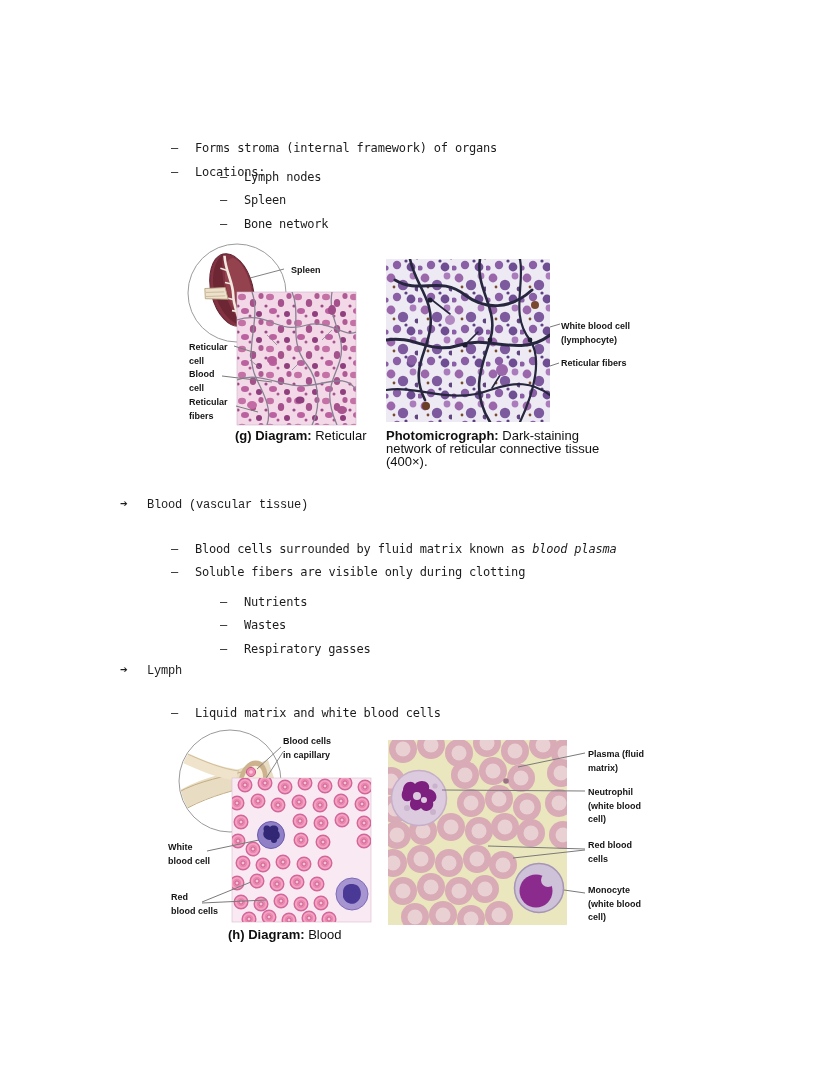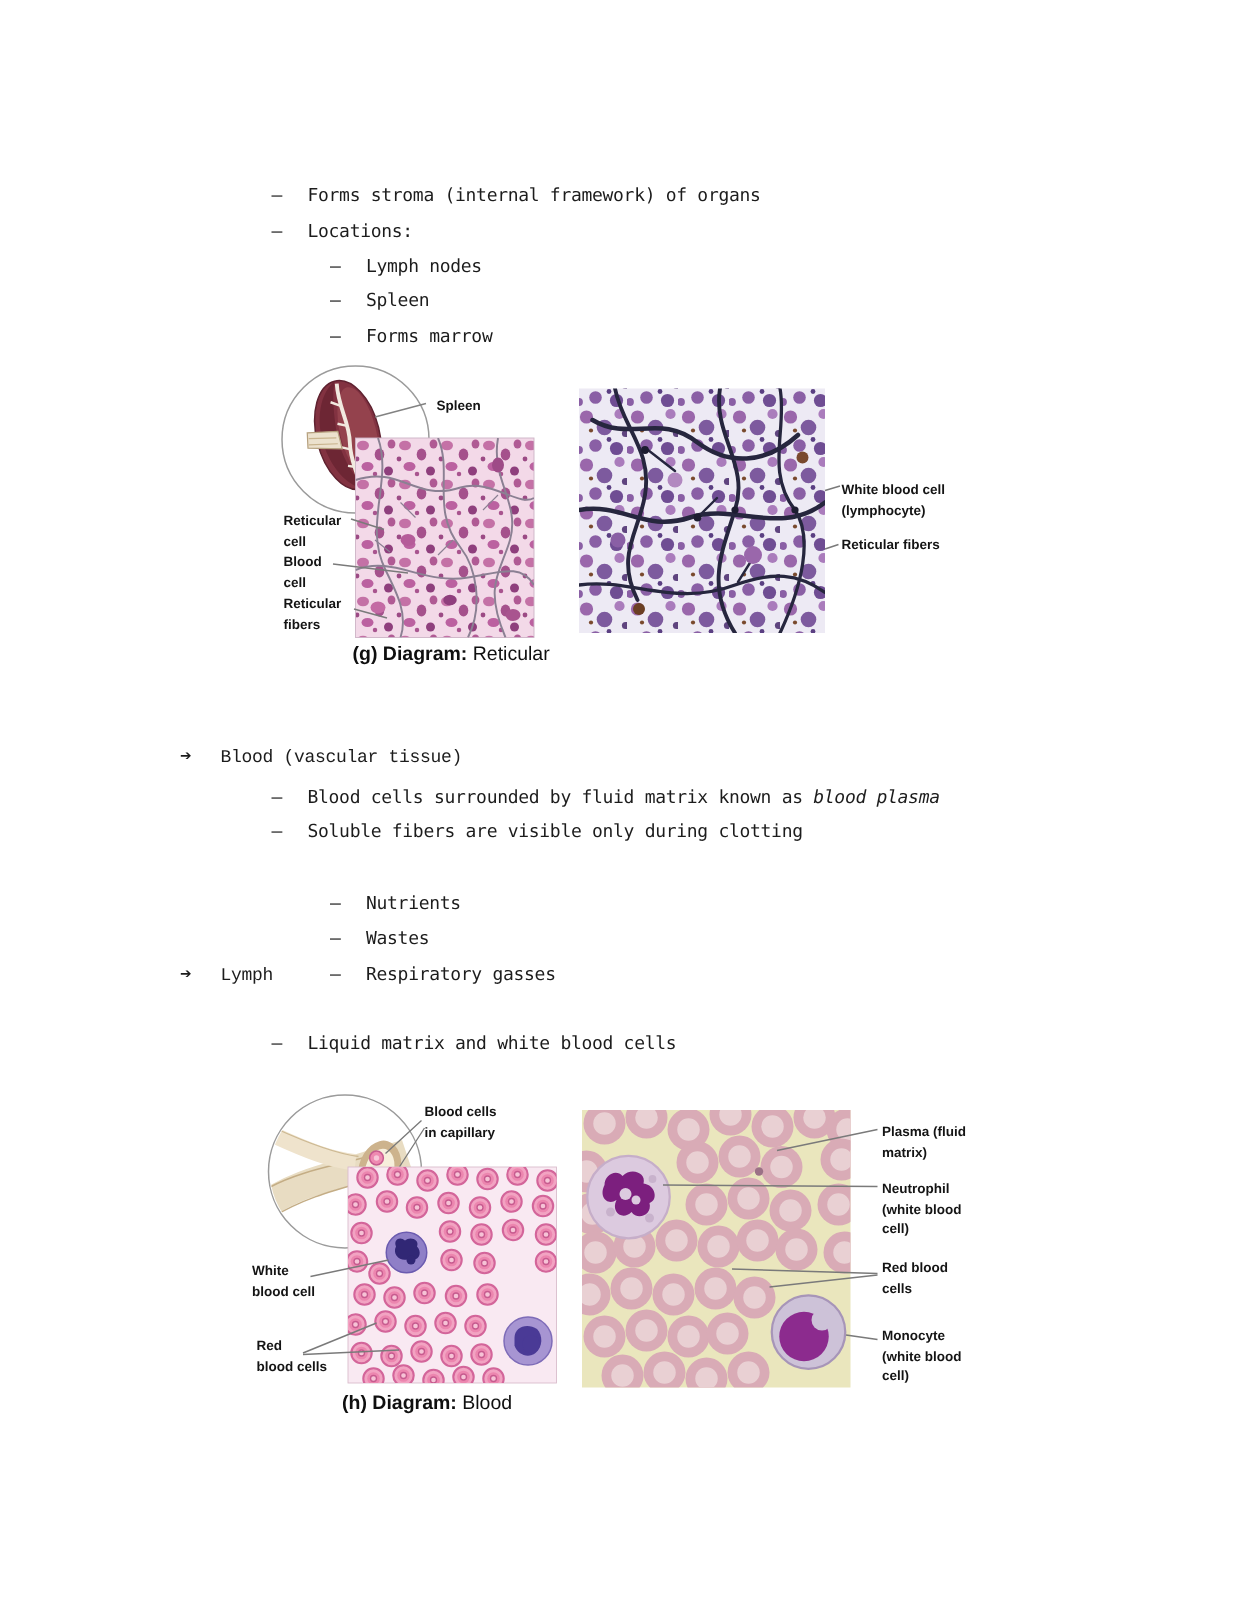--- a/index.html
+++ b/index.html
@@ -3,40 +3,40 @@
 <meta charset="utf-8">
 <style>
   html,body{margin:0;padding:0;background:#e8e8e8;}
   .page{position:relative;width:828px;height:1071px;background:#ffffff;overflow:hidden;
         font-family:"Liberation Sans",sans-serif;}
   
   .nline{position:absolute;font-family:"DejaVu Sans Mono",monospace;font-size:12px;
          color:#1c1c1c;white-space:pre;letter-spacing:-0.2px;line-height:16px;}
   .nline .mk{display:inline-block;}
   .lv0{left:120px;font-family:Liberation Mono, monospace;}  .lv0 .mk{width:27px;font-size:13px;font-weight:bold;}
-  .lv1{left:181px;}  .lv1 .mk{width:24px;}
+  .lv1{left:171px;margin-top:18px;}  .lv1 .mk{width:24px;}
   .lv2{left:220px;}  .lv2 .mk{width:24px;}
   .it{font-style:italic;}
   
   .figlabel{position:absolute;font-size:9px;font-weight:bold;color:#141414;
             line-height:13.5px;white-space:pre-line;}
   .caption{position:absolute;font-size:13px;color:#0f0f0f;line-height:13px;}
   .caption b{font-weight:bold;}
   svg{position:absolute;}
 </style>
 </head>
 <body>
 
 <div class="page">
 
   <div class="nline lv1" style="top:122px"><span class="mk">–</span><span>Forms stroma (internal framework) of organs</span></div>
   <div class="nline lv1" style="top:146px"><span class="mk">–</span><span>Locations:</span></div>
   <div class="nline lv2" style="top:169px"><span class="mk">–</span><span>Lymph nodes</span></div>
   <div class="nline lv2" style="top:192px"><span class="mk">–</span><span>Spleen</span></div>
-  <div class="nline lv2" style="top:216px"><span class="mk">–</span><span>Forms marrow</span></div>
+  <div class="nline lv2" style="top:216px"><span class="mk">–</span><span>Bone network</span></div>
 
   <svg style="left:180px;top:240px" width="425" height="212" viewBox="0 0 425 212">
     <defs>
       <pattern id="p1" width="28" height="26" patternUnits="userSpaceOnUse">
         <rect width="28" height="26" fill="#f3d9e8"></rect>
         <ellipse cx="6" cy="5" rx="4" ry="3.2" fill="#c471a6"></ellipse>
         <ellipse cx="17" cy="11" rx="3.2" ry="4" fill="#a5518c"></ellipse>
         <ellipse cx="9" cy="19" rx="4" ry="3" fill="#bb61a0"></ellipse>
         <ellipse cx="23" cy="22" rx="3" ry="3" fill="#8f3f7d"></ellipse>
         <ellipse cx="25" cy="4" rx="2.6" ry="3" fill="#b05a94"></ellipse>
@@ -133,28 +133,29 @@
   <div class="figlabel" style="left:189px;top:341px">Reticular
 cell</div>
   <div class="figlabel" style="left:189px;top:368px">Blood
 cell</div>
   <div class="figlabel" style="left:189px;top:396px">Reticular
 fibers</div>
   <div class="figlabel" style="left:561px;top:320px">White blood cell
 (lymphocyte)</div>
   <div class="figlabel" style="left:561px;top:357px">Reticular fibers</div>
   <div class="caption" style="left:235px;top:429px"><b>(g) Diagram:</b><span> Reticular</span></div>
+  <div class="caption" style="left:386px;top:429px;width:218px"><b>Photomicrograph:</b><span> Dark-staining network of reticular connective tissue (400×).</span></div>
 
   <div class="nline lv0" style="top:497px"><span class="mk">➔</span><span>Blood (vascular tissue)</span></div>
   <div class="nline lv1" style="top:546px"><span class="mk">–</span><span>Soluble fibers are visible only during clotting</span></div>
   <div class="nline lv1" style="top:523px"><span class="mk">–</span><span>Blood cells surrounded by fluid matrix known as </span><span class="it">blood plasma</span></div>
   <div class="nline lv2" style="top:594px"><span class="mk">–</span><span>Nutrients</span></div>
   <div class="nline lv2" style="top:617px"><span class="mk">–</span><span>Wastes</span></div>
   <div class="nline lv2" style="top:641px"><span class="mk">–</span><span>Respiratory gasses</span></div>
-  <div class="nline lv0" style="top:642px"><span class="mk">➔</span><span>Lymph</span></div>
+  <div class="nline lv0" style="top:663px"><span class="mk">➔</span><span>Lymph</span></div>
   <div class="nline lv1" style="top:687px"><span class="mk">–</span><span>Liquid matrix and white blood cells</span></div>
 
   <svg style="left:165px;top:723px" width="442" height="210" viewBox="0 0 442 210">
     <defs>
       <g id="rbc">
         <circle r="6.8" fill="#f2a3c2"></circle>
         <circle r="6.8" fill="none" stroke="#d3659a" stroke-width="1.4"></circle>
         <circle r="4.2" fill="#ec86af"></circle>
         <circle r="2" fill="#f6c3d6" stroke="#c75b8f" stroke-width="0.9"></circle>
       </g>

